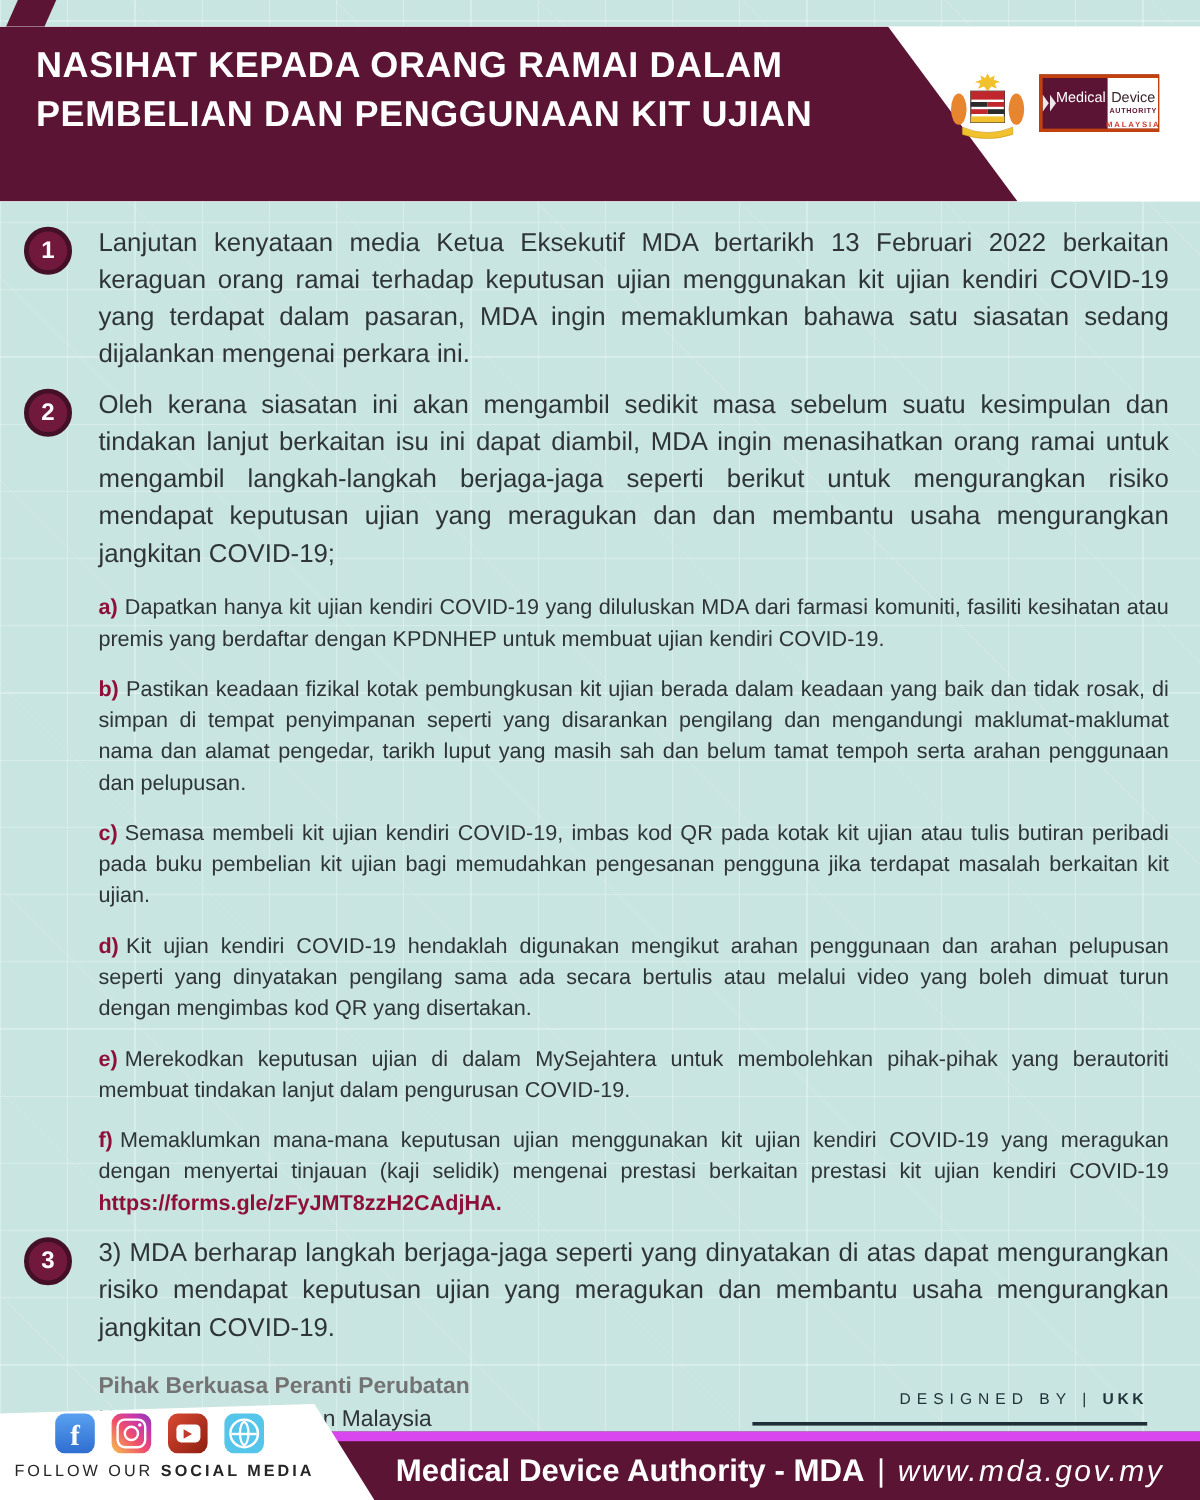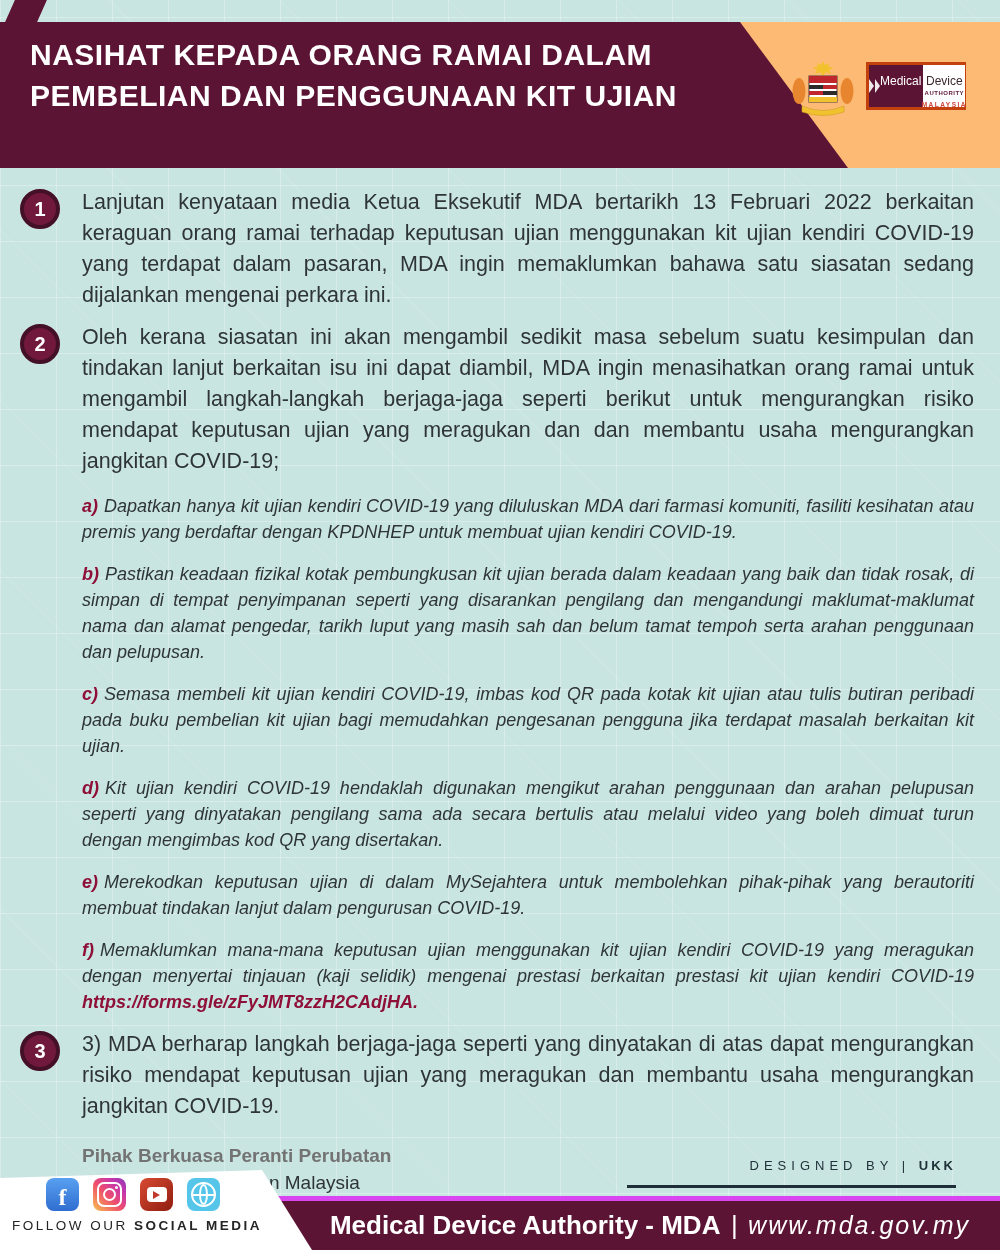--- a/index.html
+++ b/index.html
@@ -13,21 +13,21 @@
   .bg-pattern{
     position:absolute;inset:0;
     background:
       repeating-linear-gradient(0deg, rgba(255,255,255,.28) 0 1px, transparent 1px 56px),
       repeating-linear-gradient(90deg, rgba(255,255,255,.28) 0 1px, transparent 1px 56px),
       repeating-linear-gradient(45deg, rgba(255,255,255,.06) 0 2px, transparent 2px 120px);
     pointer-events:none;
   }
 
   
-  .header-band{position:absolute;top:22px;left:0;width:1000px;height:146px;background:#fdba74;}
+  .header-band{position:absolute;top:22px;left:0;width:1000px;height:146px;background:#ffffff;}
   .corner-fold{position:absolute;top:0;left:10px;width:32px;height:22px;background:#5c1434;transform:skewX(-24deg);}
   .header-banner{
     position:absolute;top:0;left:0;width:1000px;height:146px;background:#5c1434;
     clip-path:polygon(0 0,740px 0,848px 146px,0 146px);
   }
   .header-title{
     padding:12px 0 0 30px;color:#fff;font-weight:bold;
     font-size:30px;line-height:41px;letter-spacing:.5px;
   }
   .coat-of-arms{position:absolute;top:39px;left:792px;width:62px;height:58px;}
@@ -46,38 +46,38 @@
   
   .content{position:absolute;top:187px;left:82px;width:892px;}
   .para{position:relative;text-align:justify;font-size:21.5px;line-height:31px;}
   .para.p1{margin-bottom:11px;}
   .para.p2{margin-bottom:8px;}
   .num-badge{
     position:absolute;left:-62px;top:2px;width:32px;height:32px;border-radius:50%;
     background:#70193c;border:4px solid #441027;color:#fff;font-weight:bold;font-size:20px;
     display:flex;align-items:center;justify-content:center;
   }
-  .advice-item{text-align:justify;font-size:18px;line-height:26px;margin-top:16px;font-style:italic;}
+  .advice-item{text-align:justify;font-size:18px;line-height:26px;margin-top:16px;}
   .item-label{color:#8e1038;font-weight:bold;margin-right:6px;}
   .survey-link{color:#8e1038;font-weight:bold;}
   .closing{margin-top:14px;}
   .signature{margin-top:20px;font-size:19px;line-height:27px;}
   .sig-authority{color:#737373;font-weight:bold;}
 
   
   .designed-by{
     position:absolute;top:1158px;right:44px;font-size:13px;letter-spacing:5px;color:#203239;
   }
   .designed-by .db-name{font-weight:bold;letter-spacing:3px;}
   .designed-underline{position:absolute;top:1185px;right:44px;width:329px;height:3px;background:#1e2f38;}
 
   
   .bottom-bar{
     position:absolute;bottom:0;left:0;width:1000px;height:49px;background:#5c1434;
-    border-top:5px solid #d946ef;color:#fff;
+    border-top:8px solid #d946ef;color:#fff;
   }
   .bar-text{margin-left:320px;width:660px;text-align:center;line-height:48px;white-space:nowrap;}
   .bar-org{font-weight:bold;font-size:26px;}
   .bar-sep{font-size:26px;font-weight:300;margin:0 6px;}
   .bar-site{font-size:25px;font-style:italic;letter-spacing:2px;}
 
   
   .social-plaque{
     position:absolute;bottom:0;left:0;width:312px;height:80px;background:#fff;
     clip-path:polygon(0 8px,262px 0,312px 80px,0 80px);z-index:5;

